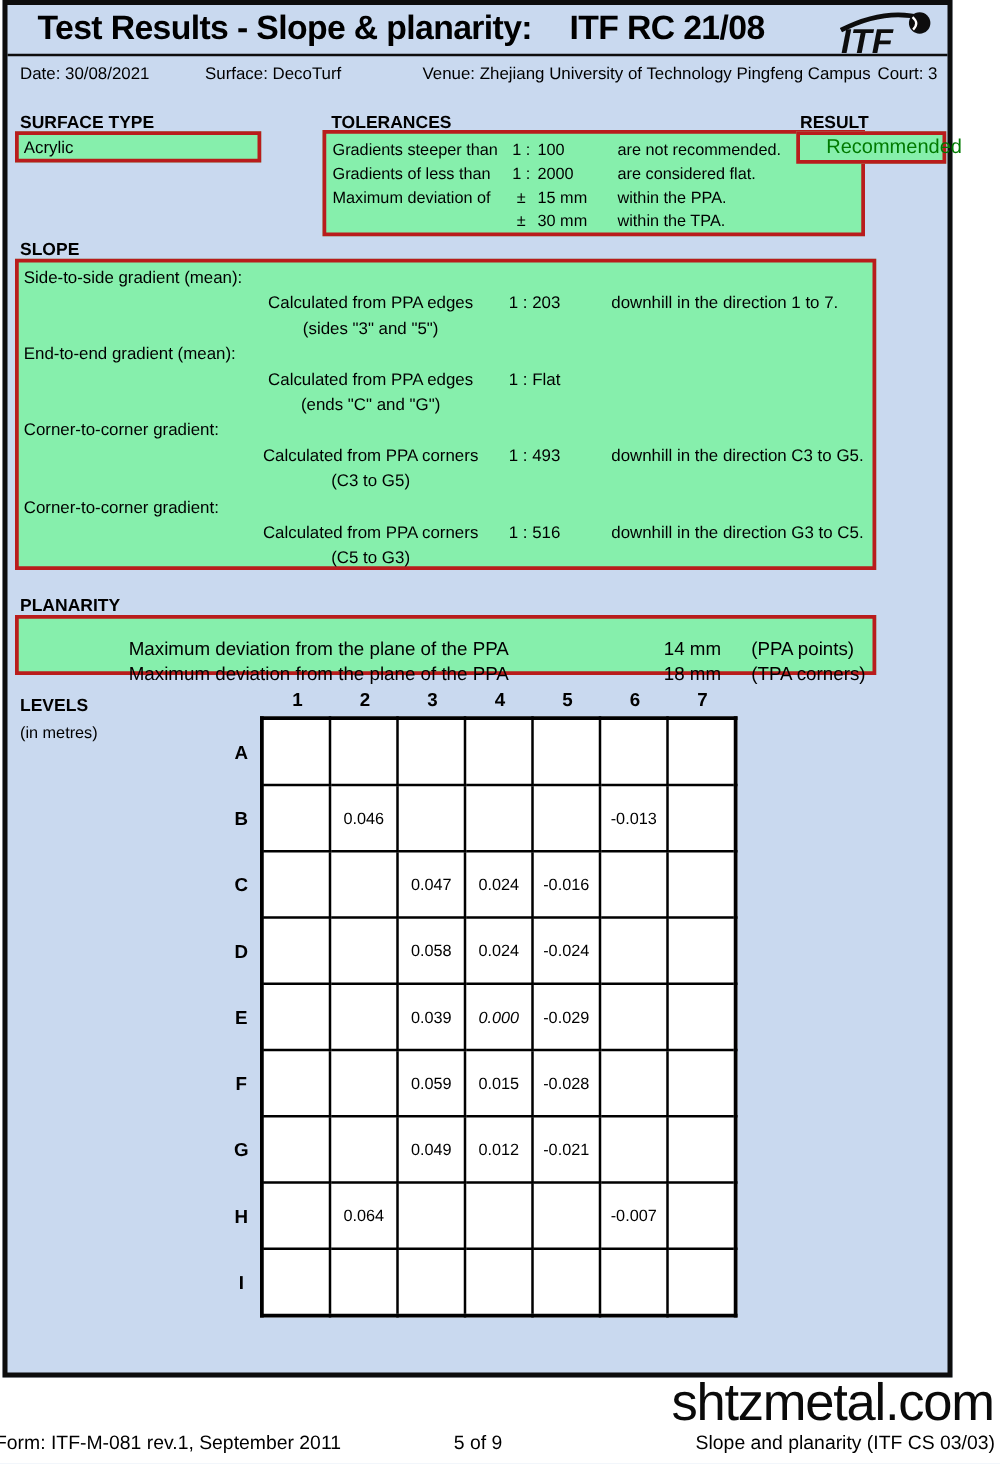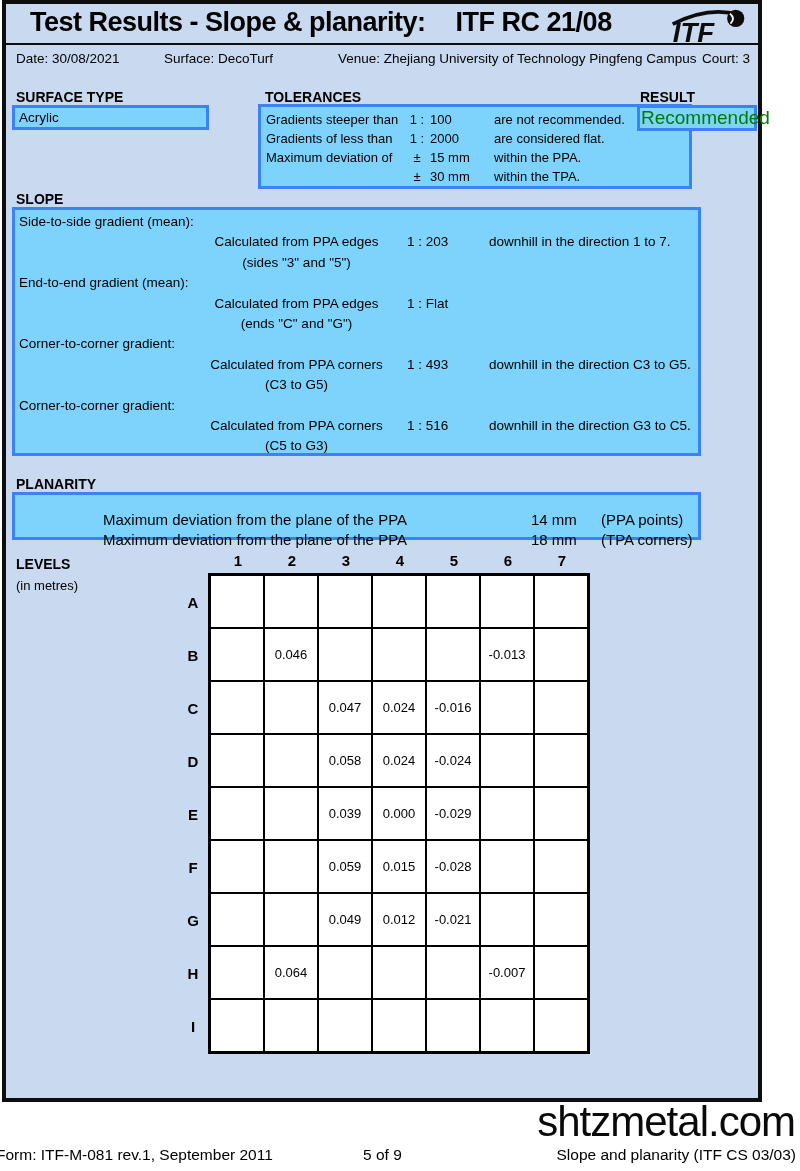--- a/index.html
+++ b/index.html
@@ -16,32 +16,32 @@
 
   
   .title { top:3px; left:24px; font-size:27px; font-weight:bold; letter-spacing:-0.5px; white-space:nowrap; }
   .title .t-right { margin-left:30px; }
   .logo { top:2px; right:8px; width:82px; height:42px; }
   .head-sep { top:39px; left:0; right:0; height:2px; background:#0d0d0d; }
   .meta { top:47px; font-size:13.5px; white-space:nowrap; }
 
   
   .sec-h { font-size:14px; font-weight:bold; }
-  .wbox { background:#7dd3fc; border:3px solid #3b82f6; box-sizing:border-box; }
+  .wbox { background:#86efac; border:3px solid #b91c1c; box-sizing:border-box; }
 
   
   .surface-box { left:6px; top:101px; width:197px; height:25px; font-size:13.5px; line-height:19px; padding-left:4px; }
 
   
   .tol-box { left:252px; top:100px; width:434px; height:85px; padding:3px 0 0 5px; font-size:13px; }
   .tol-row { display:grid; grid-template-columns:138px 26px 64px auto; line-height:19px; white-space:nowrap; }
   .tol-ratio { text-align:center; }
 
   
-  .result-box { left:631px; top:101px; width:120px; height:26px; font-size:19px; line-height:20px; padding-left:1px; }
+  .result-box { left:631px; top:101px; width:120px; height:26px; font-size:16px; line-height:20px; padding-left:21px; }
 
   
   .slope-box { left:6px; top:203px; width:689px; height:249px; padding-top:2px; font-size:13.5px; }
   .s-label { padding-left:4px; line-height:20.4px; white-space:nowrap; }
   .s-line { display:grid; grid-template-columns:185px 193px 96px auto; line-height:20.4px; white-space:nowrap; }
   .s-calc { text-align:center; }
   .s-ratio { padding-left:14px; }
 
   
   .plan-box { left:6px; top:488px; width:689px; height:48px; padding-top:15px; font-size:15px; }
@@ -56,21 +56,21 @@
   .row-h { height:53px; display:flex; align-items:center; justify-content:center; font-size:15px; font-weight:bold; }
   table.levels { border-collapse:collapse; border:3px solid #000; background:#fff; table-layout:fixed; }
   table.levels td {
     width:52px; height:51px; border:2px solid #000; padding:0;
     text-align:center; font-size:13px; background:#fff;
   }
   td.ppa-t { border-top-width:4px; }
   td.ppa-b { border-bottom-width:4px; }
   td.ppa-l { border-left-width:4px; }
   td.ppa-r { border-right-width:4px; }
-  td.datum { border-width:4px; }
+  td.datum { border-width:4px;font-style:italic; }
 
   
   .watermark { top:1098px; right:5px; font-size:42px; letter-spacing:-1px; color:#0a0a0a; white-space:nowrap; }
   .footer { top:1146px; left:0; right:0; font-size:15.5px; }
   .f-form { position:absolute; left:-4px; top:0; white-space:nowrap; }
   .f-page { position:absolute; left:363px; top:0; }
   .f-right { position:absolute; right:4px; top:0; white-space:nowrap; }
 </style>
 </head>
 <body>

